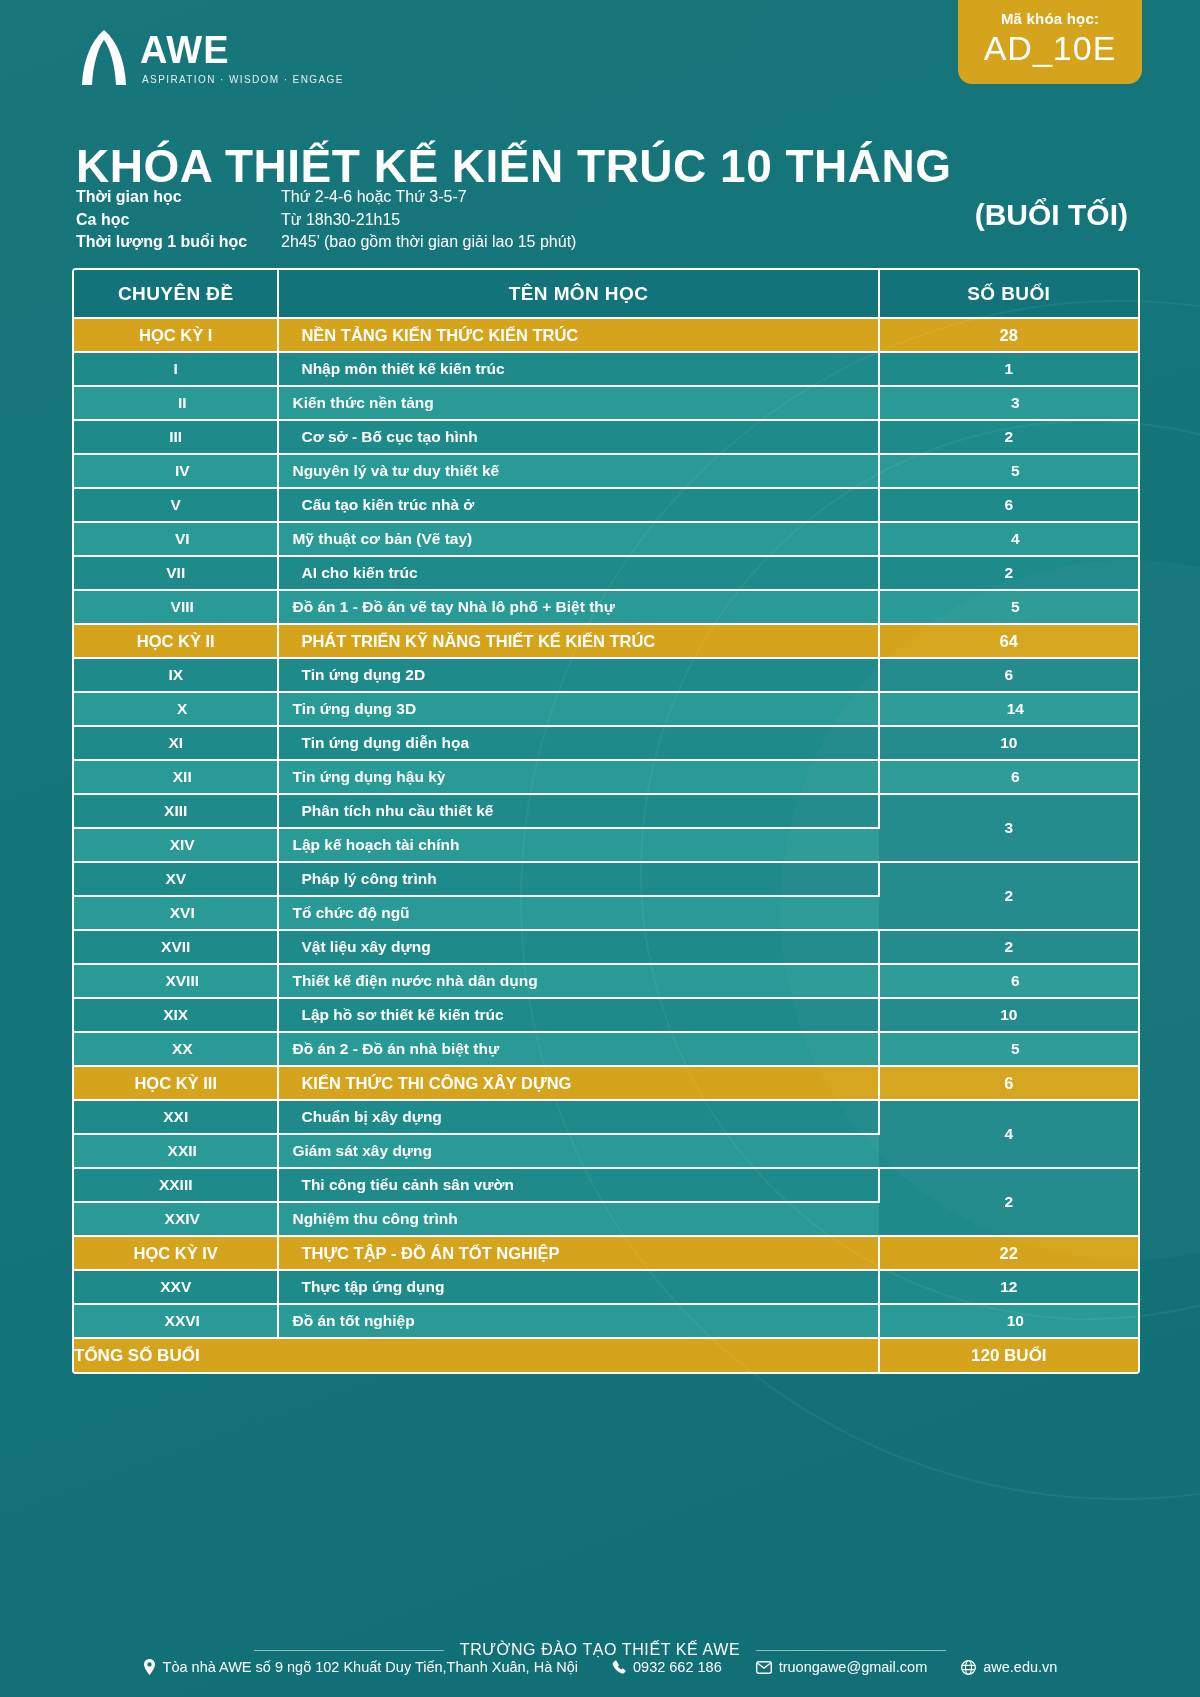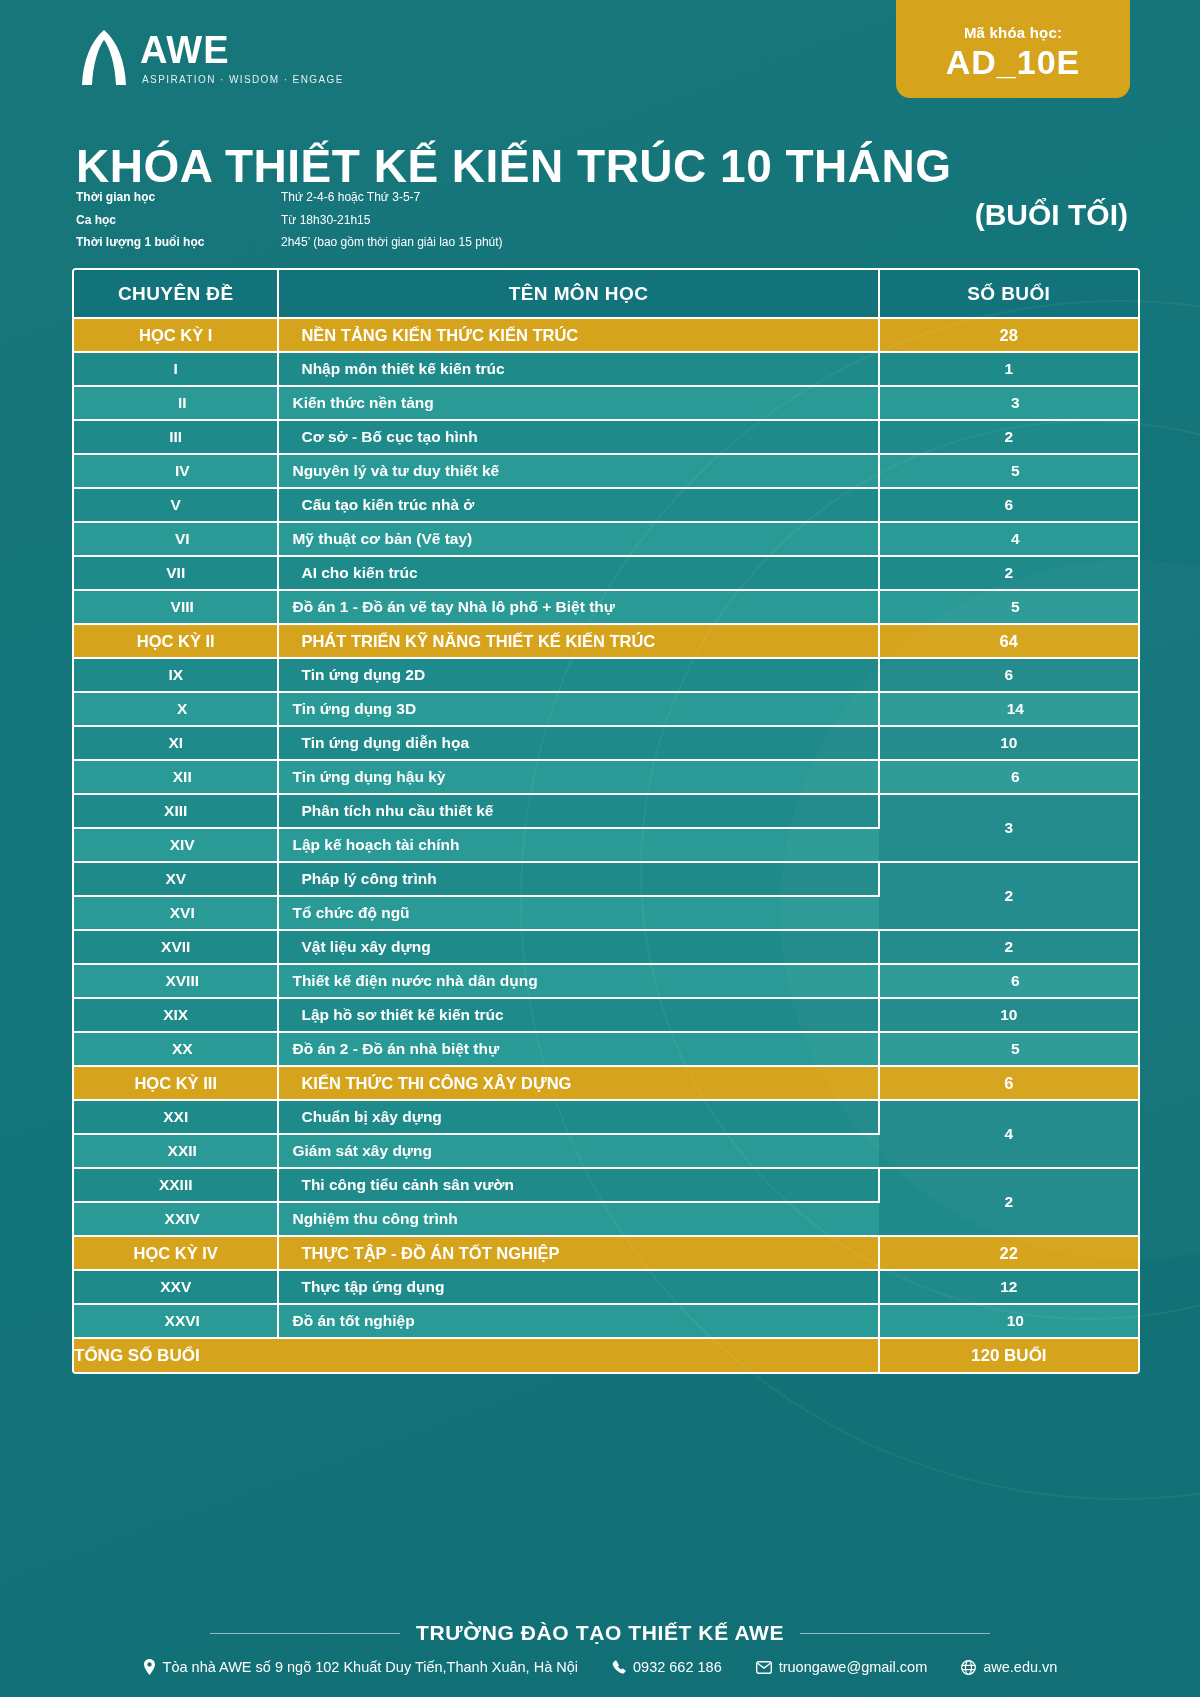--- a/index.html
+++ b/index.html
@@ -56,38 +56,38 @@
   }
   .logo-tag {
     font-size: 10px;
     letter-spacing: 1.4px;
     color: #e4f1f0;
     margin-top: 2px;
     margin-left: 2px;
   }
   .code-badge {
     position: absolute;
-    right: 70px;
+    right: 58px;
     top: 0;
-    width: 234px;
-    padding: 24px 10px 16px;
+    width: 184px;
+    padding: 10px 10px 16px;
     background: #d4a017;
     background: #d6a41c;
     border-radius: 0 0 14px 14px;
     text-align: center;
     color: #ffffff;
   }
   .code-badge .lbl {
     font-size: 15px;
     font-weight: bold;
     letter-spacing: .2px;
   }
   .code-badge .val {
     font-size: 34px;
-    font-weight: bold;
+    font-weight: normal;
     letter-spacing: 1px;
     margin-top: 2px;
   }
 
   
   .title-wrap { padding: 18px 60px 0 76px; }
   h1.course-title {
     color: #ffffff;
     font-size: 46px;
     font-weight: bold;
@@ -101,21 +101,21 @@
     font-weight: bold;
     text-align: right;
     margin-top: 4px;
     padding-right: 12px;
   }
 
   
   .meta {
     margin: -46px 0 0 76px;
     color: #ffffff;
-    font-size: 12px;
+    font-size: 16px;
     line-height: 22.5px;
   }
   .meta-row { display: flex; }
   .meta-label { width: 205px; font-weight: bold; }
   .meta-value { font-weight: normal; }
 
   
   .table-wrap {
     margin: 14px 60px 0 72px;
     border: 2px solid #ffffff;
@@ -169,29 +169,28 @@
   .row-total .c-name { text-align: left; padding-left: 0; }
 
   
   .footer {
     position: absolute;
     left: 0; right: 0; bottom: 22px;
     color: #ffffff;
     text-align: center;
   }
   .footer-title {
-    font-size: 21px;
-    font-weight: bold;
+    font-size: 16px;
+    font-weight: normal;
     letter-spacing: .6px;
     text-transform: uppercase;
     display: flex;
     align-items: center;
     justify-content: center;
     gap: 16px;
-    margin-bottom: 14px;
   }
   .footer-title::before, .footer-title::after {
     content: "";
     display: block;
     width: 190px;
     height: 1px;
     background: rgba(255,255,255,.55);
   }
   .footer-row {
     display: flex;

